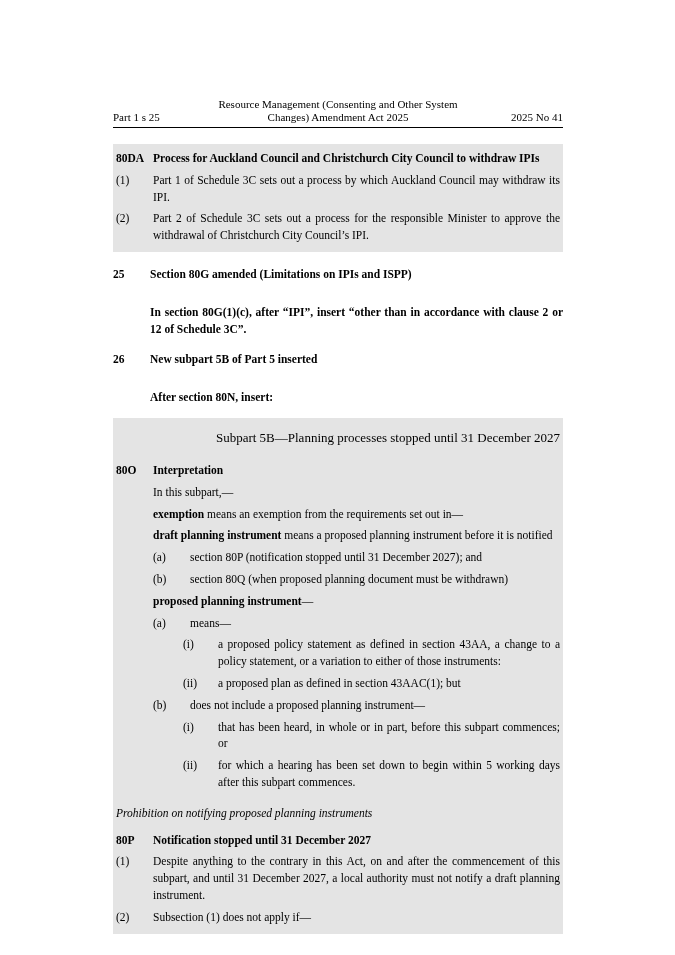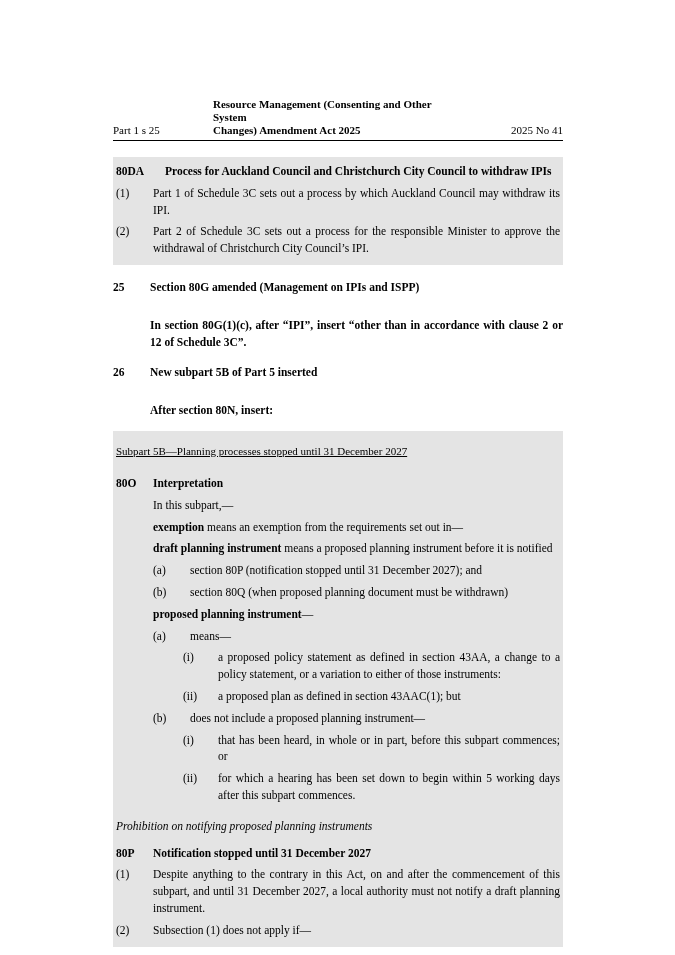--- a/index.html
+++ b/index.html
@@ -10,45 +10,45 @@
     font-family: "Liberation Serif", serif;
     color: var(--ink);
     position: relative;
     overflow: hidden;
   }
   .page { position: absolute; left: 113px; top: 98px; width: 450px; }
 
   
   .runhead { display: flex; align-items: flex-end; font-size: 11px; line-height: 13px; }
   .runhead .left  { width: 100px; }
-  .runhead .title { flex: 1; font-weight: bold; }
+  .runhead .title { flex: 1; text-align: center; font-weight: normal; }
   .runhead .right { width: 100px; text-align: right; }
   .rule { border-bottom: 1.6px solid #000; margin-top: 3px; }
 
   
   .body-text { font-size: 11.5px; line-height: 16.8px; }
   .j { text-align: justify; }
   .bold { font-weight: bold; }
   .italic { font-style: italic; }
 
   
   .prov   { display: grid; grid-template-columns: 37px 1fr; }
   .sub    { display: grid; grid-template-columns: 37px 1fr; margin-top: 5px; }
   .subsub { display: grid; grid-template-columns: 35px 1fr; margin-left: 30px; margin-top: 5px; }
 
   .highlight { background: var(--highlight); padding: 6px 3px 8px 3px; }
   .block1 { margin-top: 16px; }
 
-  .prov-heading { margin-top: 0; gap: 12px; }
+  .prov-heading { margin-top: 0; }
   .para { margin-top: 5px; }
   .section { margin-top: 14px; }
   .section .para { margin-top: 21px; font-weight: bold; }
 
   .inserted { margin-top: 12px; }
-  .subpart-heading { font-size: 11px; line-height: 20px; text-align: left; padding: 4px 0 2px 0; text-decoration: underline; }
+  .subpart-heading { font-size: 13px; line-height: 20px; text-align: right; padding: 4px 0 2px 0; }
   .prov-block { margin-top: 12px; }
   .cross-heading { text-align: left; margin: 14px 0 9px 0; }
 
   .footer-pagenum { font-size: 12px; margin-top: 22px; }
 </style>
 </head>
 <body>
 
 <div class="page">
 
@@ -73,21 +73,21 @@
     </div>
     <div class="prov para">
       <span>(2)</span>
       <span class="j">Part 2 of Schedule 3C sets out a process for the responsible Minister to approve the withdrawal of Christchurch City Council’s IPI.</span>
     </div>
   </div>
 
   <div class="section body-text">
     <div class="prov bold">
       <span>25</span>
-      <span>Section 80G amended (Management on IPIs and ISPP)</span>
+      <span>Section 80G amended (Limitations on IPIs and ISPP)</span>
     </div>
     <div class="prov para">
       <span></span>
       <span class="j">In section 80G(1)(c), after “IPI”, insert “other than in accordance with clause 2 or 12 of Schedule 3C”.</span>
     </div>
   </div>
 
   <div class="section body-text">
     <div class="prov bold">
       <span>26</span>

